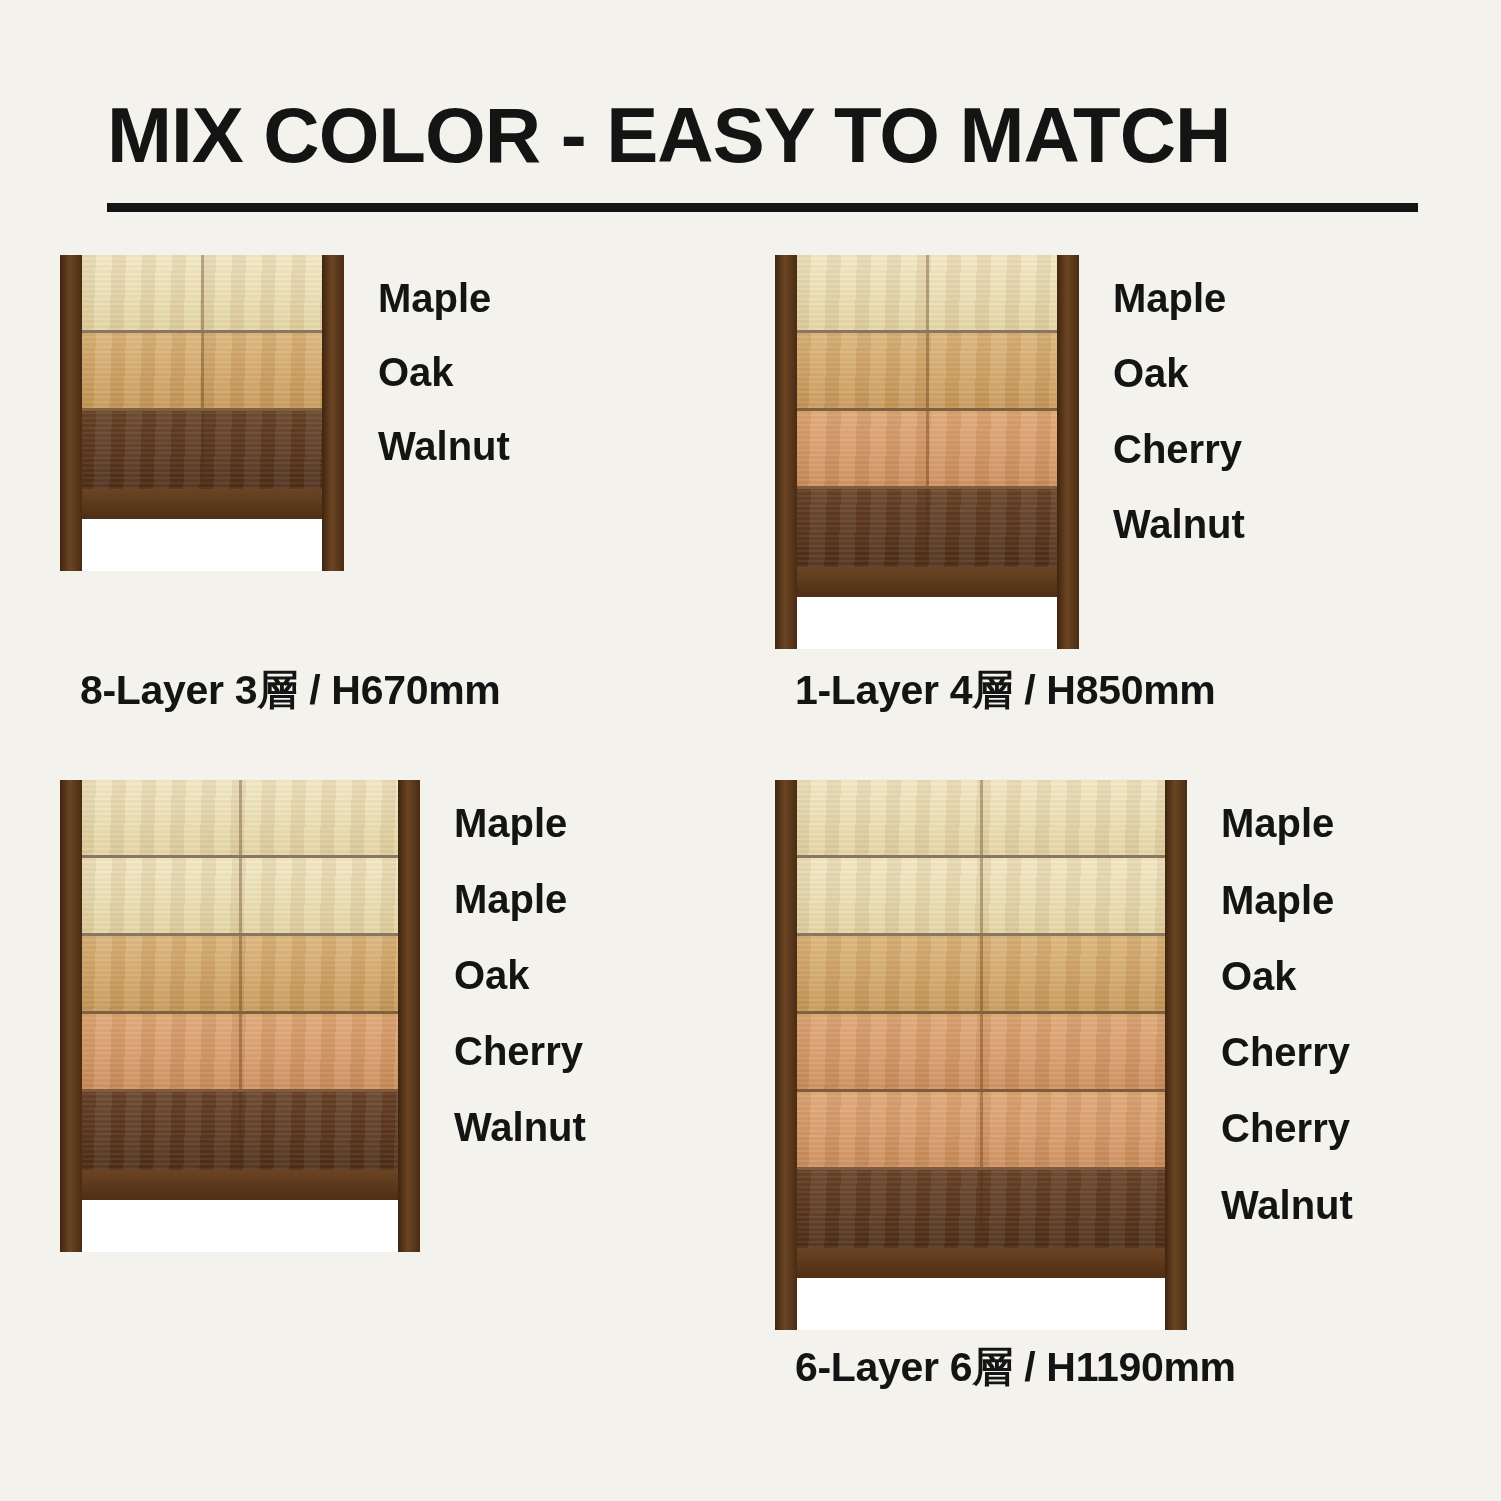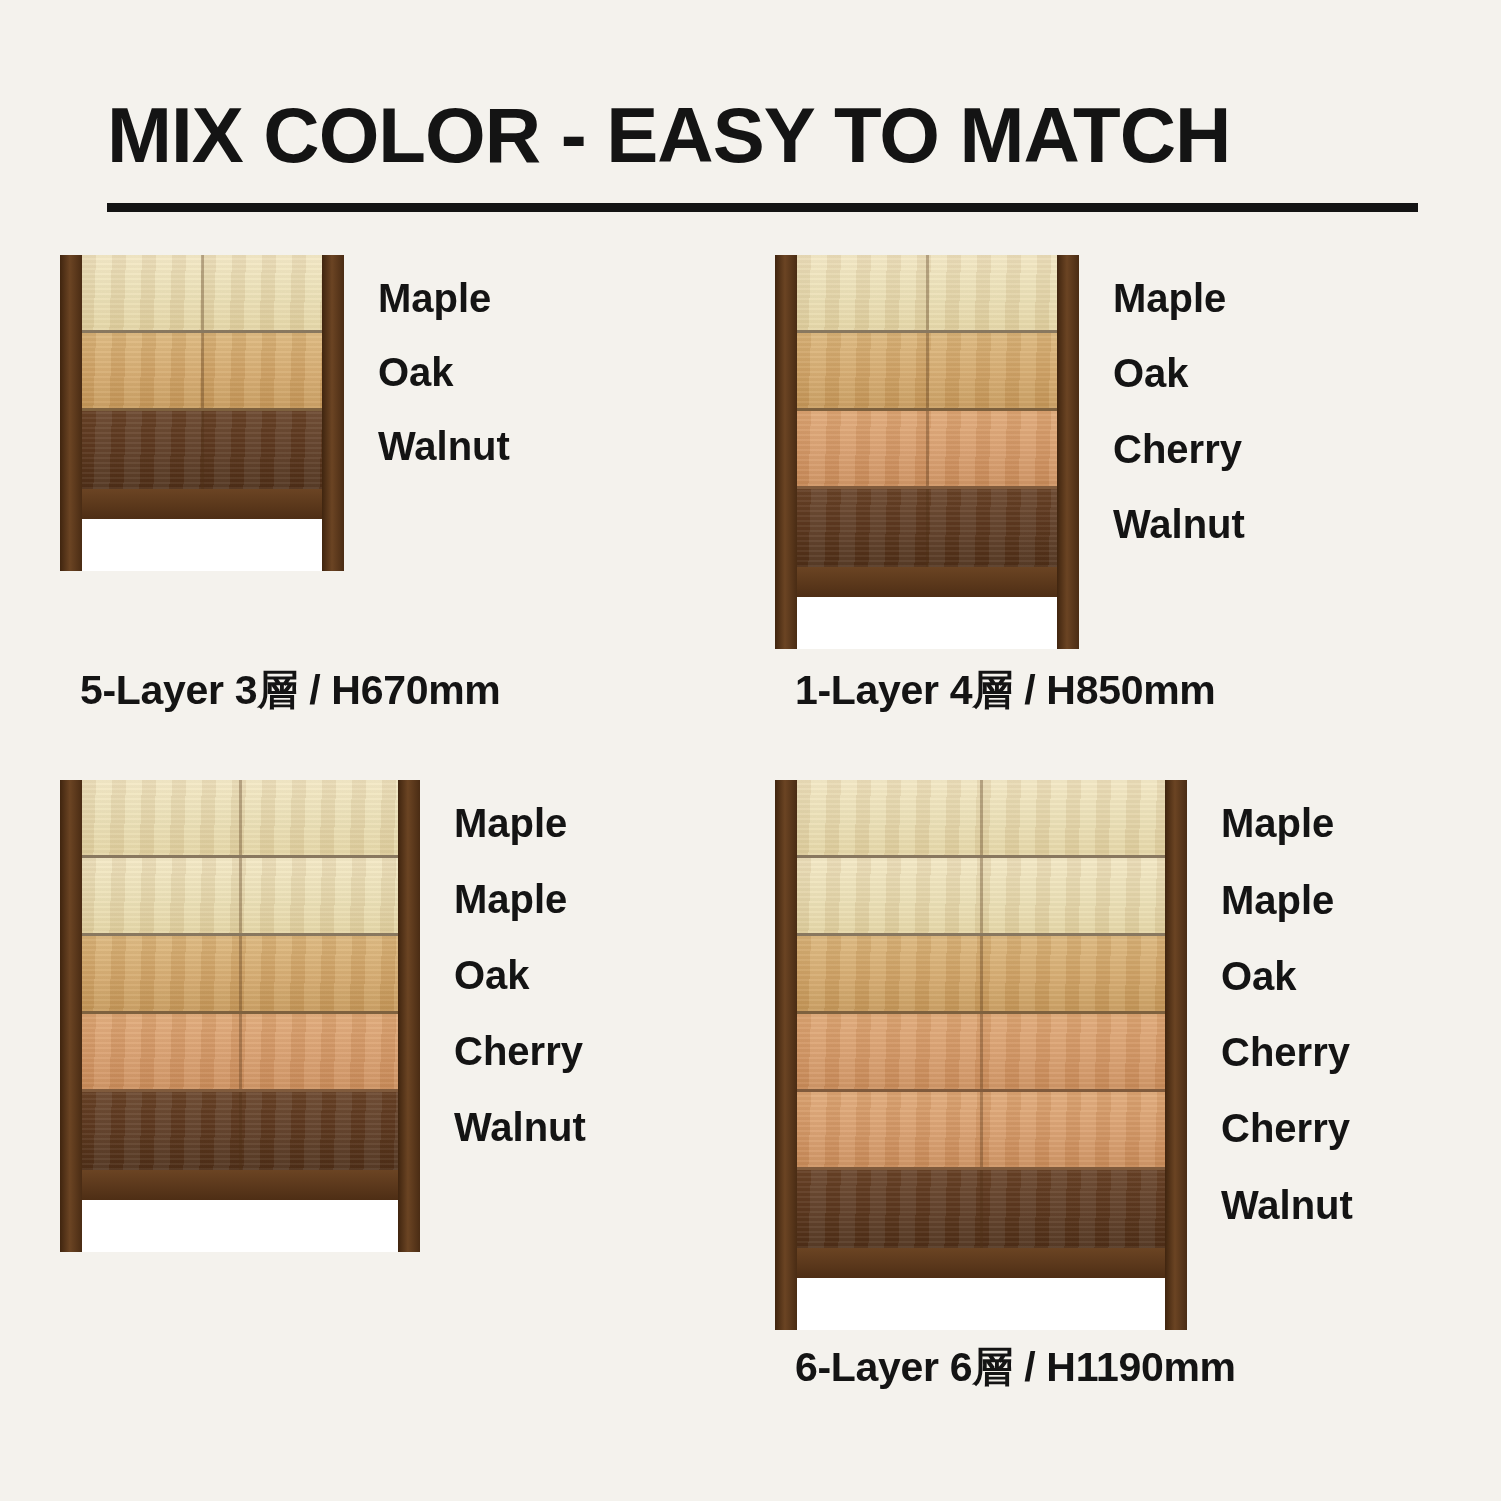--- a/index.html
+++ b/index.html
@@ -199,21 +199,21 @@
               <div class="post left"></div>
               <div class="post right"></div>
             </div>
           </div>
           <div class="legend" style="height: 234px; padding-top: 23.4px; padding-bottom: 23.4px;">
             <div class="legend-item" style="font-size: 40px;">Maple</div>
             <div class="legend-item" style="font-size: 40px;">Oak</div>
             <div class="legend-item" style="font-size: 40px;">Walnut</div>
           </div>
         </div>
-        <div class="caption" style="position: absolute; left: 20px; top: 408px;">5-Layer 3層 / H670mm</div>
+        <div class="caption" style="position: absolute; left: 20px; top: 408px;">8-Layer 3層 / H670mm</div>
       </div>
     <div class="cell cell-tr">
         <div class="product">
           <div class="cabinet-wrap">
             <div class="cabinet" style="width: 304px; height: 394px;">
               <div class="body" style="bottom: 82px;">
                 <div class="drawer wood-maple" style="height: 78px;"></div>
                 <div class="drawer wood-oak" style="height: 78px;"></div>
                 <div class="drawer wood-cherry" style="height: 78px;"></div>
                 <div class="drawer wood-walnut" style="height: 78px;"></div>

